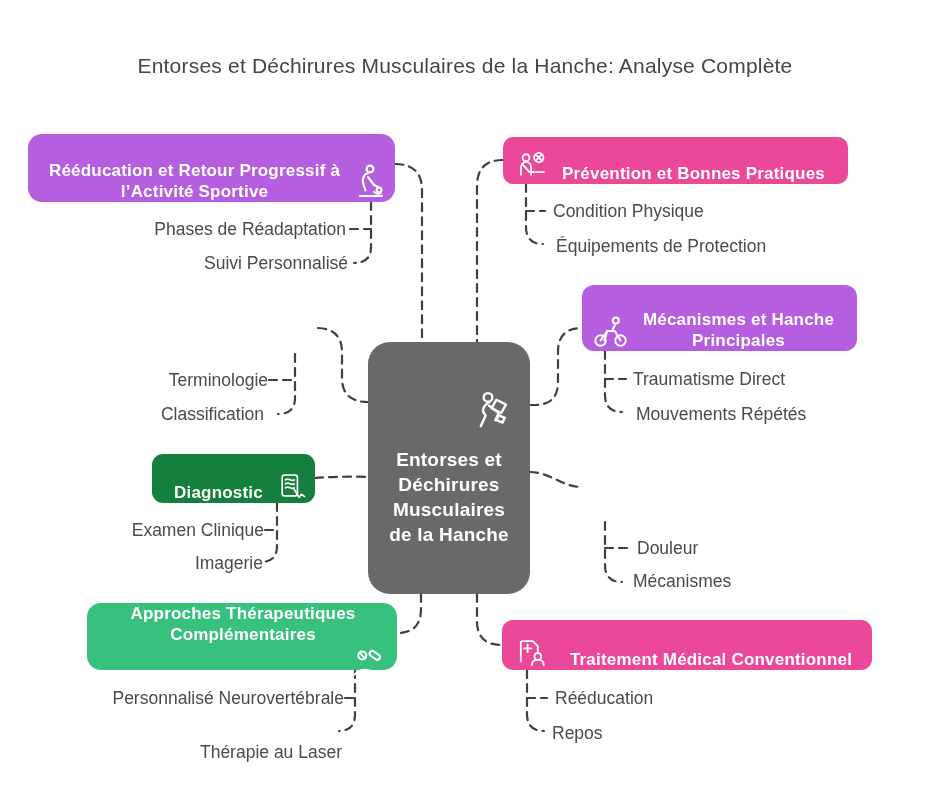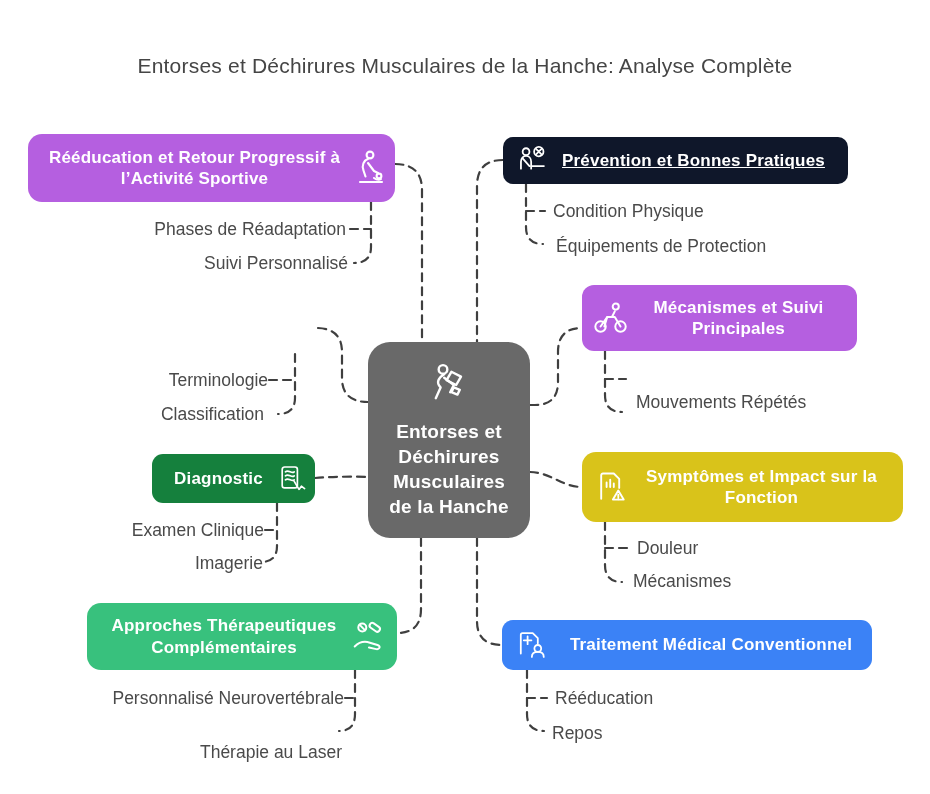--- a/index.html
+++ b/index.html
@@ -8,46 +8,46 @@
     font-family:"Liberation Sans", sans-serif;
   }
   .title{
     position:absolute;left:0;top:54px;width:930px;text-align:center;
     font-size:21px;font-weight:500;color:#454545;letter-spacing:.2px;
   }
   svg.wires{position:absolute;left:0;top:0;pointer-events:none;}
   svg.wires path{fill:none;stroke:var(--conn,#3f3f3f);stroke-width:2.2;
     stroke-dasharray:8 6;stroke-linecap:round;}
   .node{
-    position:absolute;display:flex;align-items:center;color:#fff;
+    position:absolute;display:flex;align-items:flex-end;color:#fff;
     font-weight:600;letter-spacing:.2px;box-sizing:border-box;
   }
   .node .lbl{flex:1 1 auto;text-align:center;line-height:1.25;}
   .node .ic{flex:0 0 auto;display:flex;align-items:center;justify-content:center;}
   .node .ic svg{stroke:#fff;fill:none;stroke-width:2.1;stroke-linecap:round;stroke-linejoin:round;}
   
   #n-rehab{left:28px;top:134px;width:367px;height:68px;border-radius:14px;font-size:17px;padding:0 8px 0 14px;}
   #n-rehab .ic svg{width:40px;height:40px;}
   #n-prevention{left:503px;top:137px;width:345px;height:47px;border-radius:10px;font-size:17px;padding:0 10px 0 12px;}
   #n-prevention .ic svg{width:34px;height:34px;}
   #n-definition{left:29px;top:303px;width:289px;height:51px;border-radius:12px;font-size:17px;padding:0 10px 0 12px;}
   #n-definition .ic svg{width:36px;height:36px;}
   #n-mecanismes{left:582px;top:285px;width:275px;height:66px;border-radius:12px;font-size:17px;padding:0 10px 0 10px;}
   #n-mecanismes .ic svg{width:38px;height:38px;}
   #n-diagnostic{left:152px;top:454px;width:163px;height:49px;border-radius:11px;font-size:17px;padding:0 8px 0 10px;}
   #n-diagnostic .ic svg{width:32px;height:32px;}
   #n-symptomes{left:582px;top:452px;width:321px;height:70px;border-radius:14px;font-size:17px;padding:0 10px 0 12px;}
   #n-symptomes .ic svg{width:36px;height:36px;}
-  #n-approches{left:87px;top:603px;width:310px;height:67px;border-radius:14px;font-size:17px;padding:0 10px 0 12px;}
+  #n-approches{left:87px;top:603px;width:310px;height:67px;border-radius:14px;font-size:17px;padding:0 10px 0 12px;flex-direction:column;}
   #n-approches .ic svg{width:38px;height:38px;}
   #n-traitement{left:502px;top:620px;width:370px;height:50px;border-radius:11px;font-size:17px;padding:0 10px 0 12px;}
   #n-traitement .ic svg{width:34px;height:34px;}
   
   #n-central{
-    left:368px;top:342px;width:162px;height:196px;border-radius:22px;
+    left:368px;top:342px;width:162px;height:252px;border-radius:22px;
     flex-direction:column;justify-content:center;font-size:19px;padding:10px 12px;
   }
   #n-central .ic{margin-bottom:10px;}
   #n-central .ic svg{width:48px;height:48px;stroke-width:2;}
   #n-central .lbl{flex:0 0 auto;line-height:1.32;}
   
   .child{
     position:absolute;font-size:17.5px;color:#4a4a4a;line-height:20px;white-space:nowrap;
   }
   .child.l{text-align:right;}
@@ -110,21 +110,21 @@
           <path d="M21 15l6 8 4 2"></path>
           <circle cx="32" cy="28" r="2.4"></circle>
           <path d="M27 30q4 3 7 1"></path>
           <path d="M13 34h22"></path>
         </svg>
     </span>
   </div>
   <div class="child l" style="right:584px;top:219px">Phases de Réadaptation</div>
   <div class="child l" style="right:582px;top:253px">Suivi Personnalisé</div>
 
-  <div class="node" id="n-prevention" style="background: #0f172a; text-decoration: underline;">
+  <div class="node" id="n-prevention" style="background: #ec4899;">
     <span class="ic">
       <svg viewBox="0 0 40 40">
           <circle cx="13" cy="9" r="4"></circle>
           <path d="M7 29v-8c0-4 2.6-7 6-7s6 3 6 7v8"></path>
           <path d="M9 17l8 9"></path>
           <circle cx="28" cy="9" r="5.5"></circle>
           <path d="M24.5 5.5l7 7M31.5 5.5l-7 7"></path>
           <path d="M19 26h15"></path>
         </svg>
     </span>
@@ -140,67 +140,56 @@
     <span class="ic">
       <svg viewBox="0 0 40 40">
           <circle cx="9" cy="29" r="5.5"></circle>
           <circle cx="30" cy="29" r="5.5"></circle>
           <circle cx="25" cy="8" r="3.2"></circle>
           <path d="M9 29l7-10h8l6 10"></path>
           <path d="M16 19l-3 10"></path>
           <path d="M21 19l3-6"></path>
         </svg>
     </span>
-    <span class="lbl">Mécanismes et Suivi Principales</span>
-  </div>
-  <div class="child r" style="left:636px;top:392px">Mouvements Répétés</div>
+    <span class="lbl">Mécanismes et Hanche Principales</span>
+  </div>
+  <div class="child r" style="left:633px;top:369px">Traumatisme Direct</div>
+  <div class="child r" style="left:636px;top:404px">Mouvements Répétés</div>
 
   <div class="node" id="n-diagnostic" style="background: #15803d;">
     <span class="lbl">Diagnostic</span>
     <span class="ic">
       <svg viewBox="0 0 40 40">
           <rect x="9" y="5" width="19" height="26" rx="3"></rect>
           <path d="M13 11c4-3 8 3 11 0M13 16c4-3 8 3 11 0M13 21c4-3 8 3 11 0"></path>
           <path d="M24 23l6 10 3-4 4 3"></path>
         </svg>
     </span>
   </div>
   <div class="child l" style="right:666px;top:520px">Examen Clinique</div>
   <div class="child l" style="right:667px;top:553px">Imagerie</div>
 
-  <div class="node" id="n-symptomes" style="background: rgb(217, 195, 26);">
-    <span class="ic">
-      <svg viewBox="0 0 40 40">
-          <path d="M8 33V7a2 2 0 012-2h12l6 6v10"></path>
-          <path d="M14 20v-5M18 20v-8M22 20v-4"></path>
-          <path d="M21 34l6-10 6 10z"></path>
-          <path d="M27 28.5v3"></path>
-          <path d="M27 33.4v.2"></path>
-        </svg>
-    </span>
-    <span class="lbl">Symptômes et Impact sur la Fonction</span>
-  </div>
   <div class="child r" style="left:637px;top:538px">Douleur</div>
   <div class="child r" style="left:633px;top:571px">Mécanismes</div>
 
   <div class="node" id="n-approches" style="background: rgb(56, 193, 125);">
     <span class="lbl">Approches Thérapeutiques Complémentaires</span>
     <span class="ic">
       <svg viewBox="0 0 40 40">
           <circle cx="14" cy="10" r="4.2"></circle>
           <path d="M11 7l6 6"></path>
           <rect x="21" y="7" width="12" height="5.6" rx="2.8" transform="rotate(35 27 10)"></rect>
           <path d="M6 30q7-7 16-4l8 2.5q3 1 2 3t-4.5 1L21 31"></path>
         </svg>
     </span>
   </div>
   <div class="child l" style="right:586px;top:688px">Personnalisé Neurovertébrale</div>
   <div class="child l" style="right:588px;top:742px">Thérapie au Laser</div>
 
-  <div class="node" id="n-traitement" style="background: #3b82f6; gap: 12px;">
+  <div class="node" id="n-traitement" style="background: #ec4899; gap: 12px;">
     <span class="ic">
       <svg viewBox="0 0 40 40">
           <path d="M8 30V8a2 2 0 012-2h12l6 6v6"></path>
           <path d="M16 10v9M11.5 14.5h9"></path>
           <circle cx="28" cy="24" r="4"></circle>
           <path d="M21 34c0-4 3-6 7-6s7 2 7 6"></path>
         </svg>
     </span>
     <span class="lbl">Traitement Médical Conventionnel</span>
   </div>

